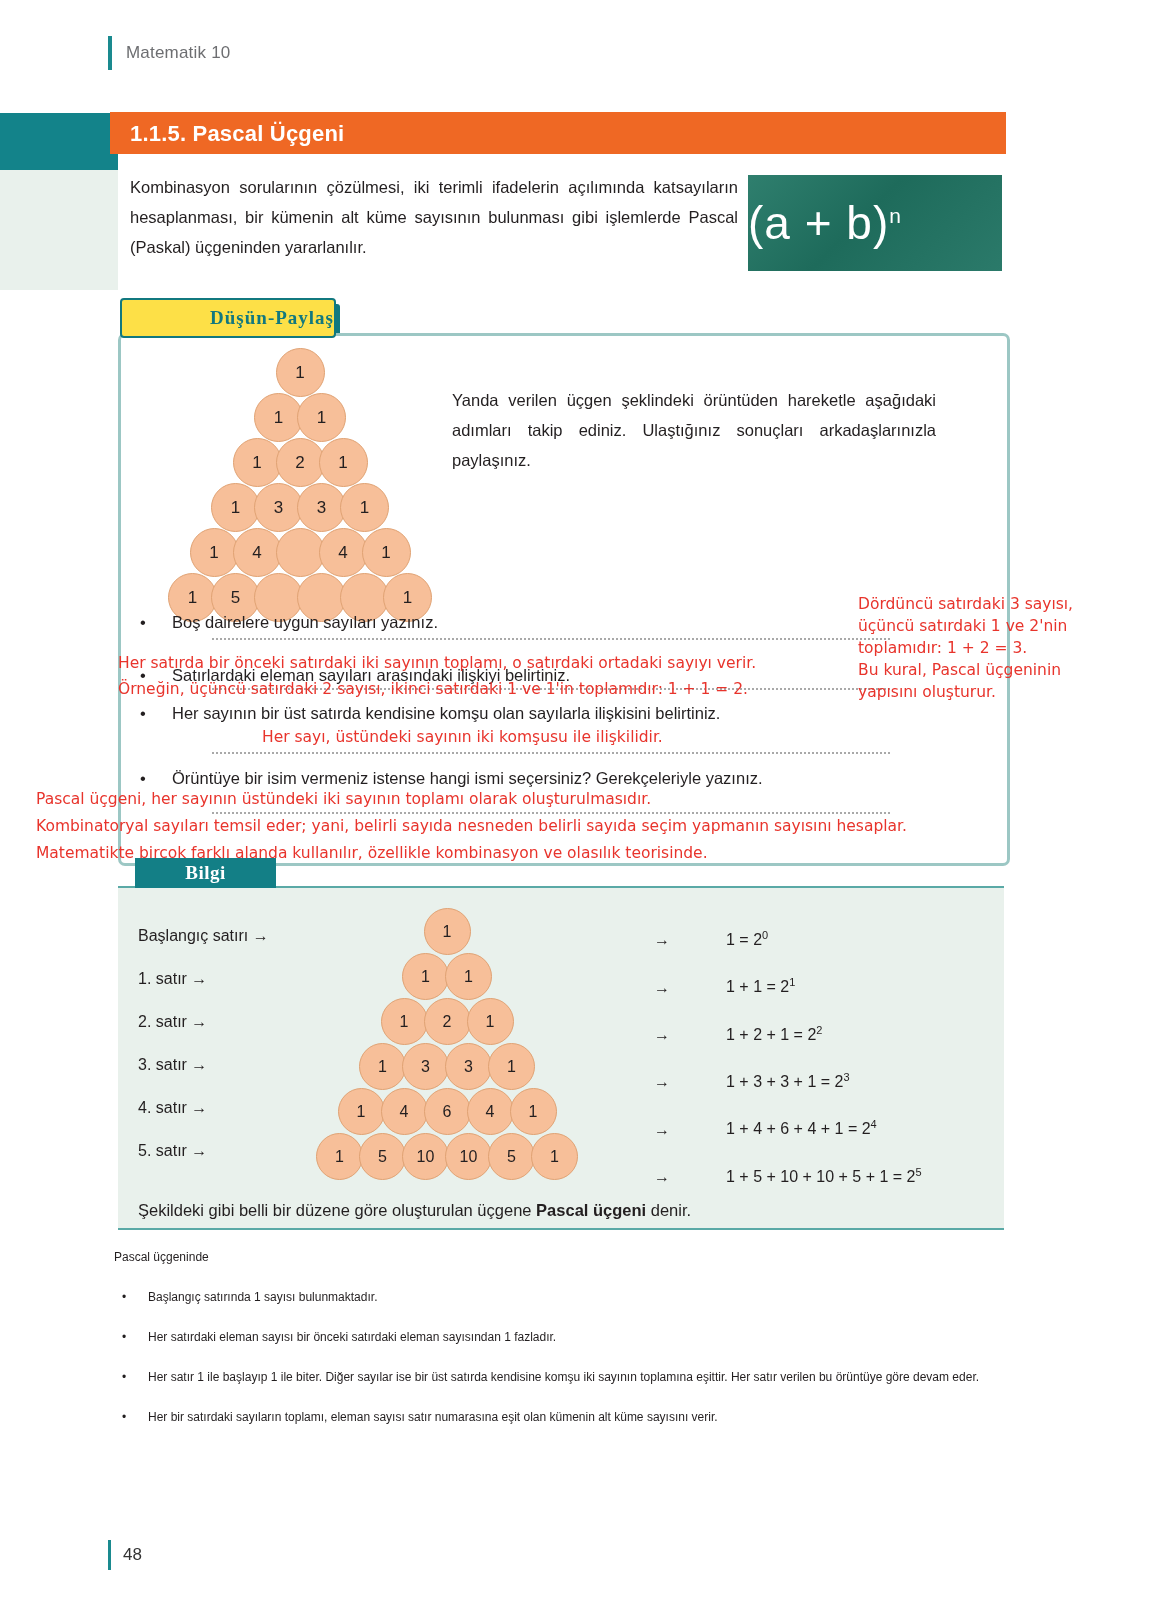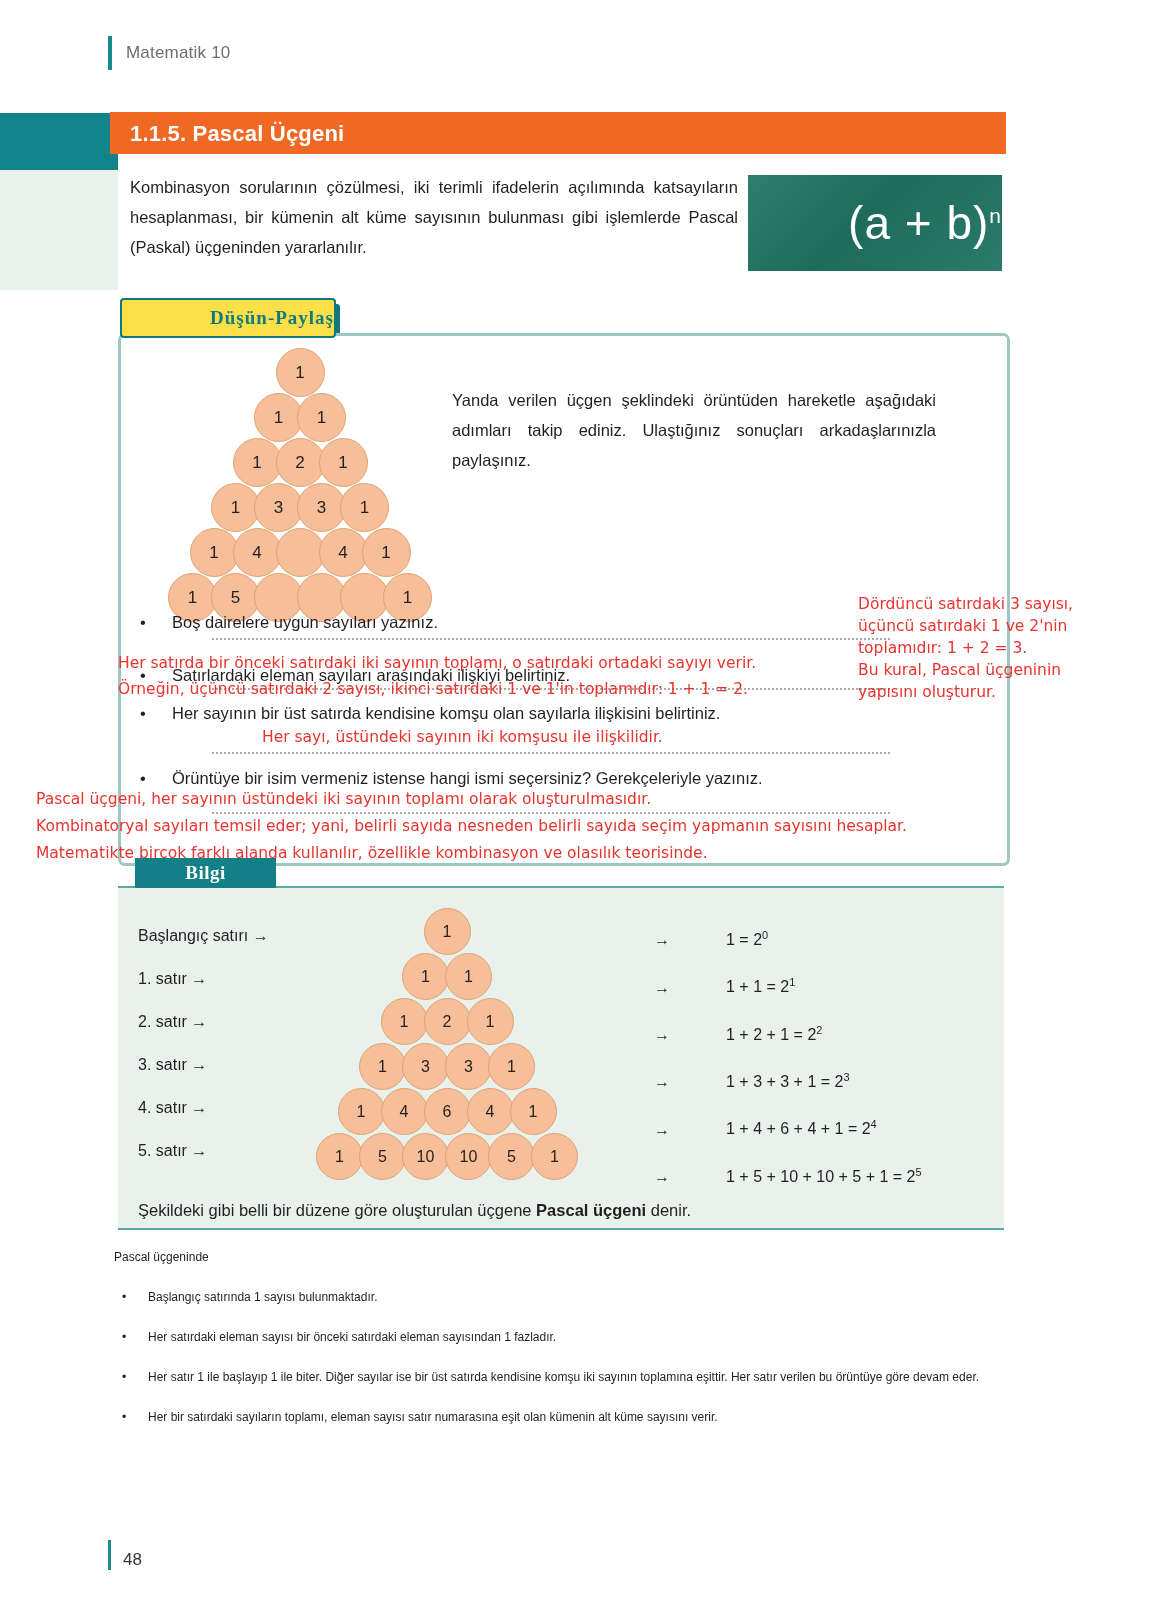--- a/index.html
+++ b/index.html
@@ -21,21 +21,21 @@
 
   
   .sectionbar{position:absolute;left:110px;top:112px;width:896px;height:42px;background:#ef6824;}
   .sectionbar span{position:absolute;left:20px;top:9px;color:#fff;font-size:22px;font-weight:bold;letter-spacing:.2px;}
 
   
   .intro{position:absolute;left:130px;top:172px;width:608px;font-size:16.5px;line-height:30px;text-align:justify;}
   .formula{
     position:absolute;left:748px;top:175px;width:254px;height:96px;
     background:linear-gradient(135deg,#2f7f6e 0%,#1e6b5b 45%,#2b7a6a 100%);
-    display:flex;align-items:center;justify-content:flex-end;
+    display:flex;align-items:center;justify-content:flex-start;
   }
   .formula .fx{color:#fff;font-size:46px;font-weight:300;letter-spacing:1px;font-family:"Liberation Sans",sans-serif;}
   .formula .fx sup{font-size:21px;vertical-align:super;font-weight:400;}
 
   
   .dp-shadow{position:absolute;left:128px;top:304px;width:212px;height:36px;background:#11787f;border-radius:3px;}
   .dp-tab{
     position:absolute;left:120px;top:298px;width:212px;height:36px;
     background:#fde047;border:2.5px solid #11787f;border-radius:4px;
     display:flex;align-items:center;justify-content:flex-end;z-index:3;
@@ -89,21 +89,21 @@
   #tri2 .circ{width:45px;height:45px;margin:0 -2px;font-size:16px;}
   #tri2 .trow{margin-top:-2px;}
 
   
   .btm{position:absolute;left:114px;top:1242px;width:900px;font-size:12px;line-height:30px;}
   .btm .lead{margin-bottom:10px;}
   .btm .item{position:relative;padding-left:34px;margin-bottom:10px;text-align:justify;}
   .btm .item .dot{position:absolute;left:8px;top:0;}
 
   
-  .folio{position:absolute;left:108px;top:1540px;display:flex;align-items:flex-end;gap:12px;}
+  .folio{position:absolute;left:108px;top:1540px;display:flex;align-items:center;gap:12px;}
   .folio .bar{width:3px;height:30px;background:#1a8a8f;}
   .folio .num{font-size:17px;color:#333;}
 </style>
 </head>
 <body>
 
 <div class="page">
 
   <div class="runhead">
     <div class="bar"></div>

